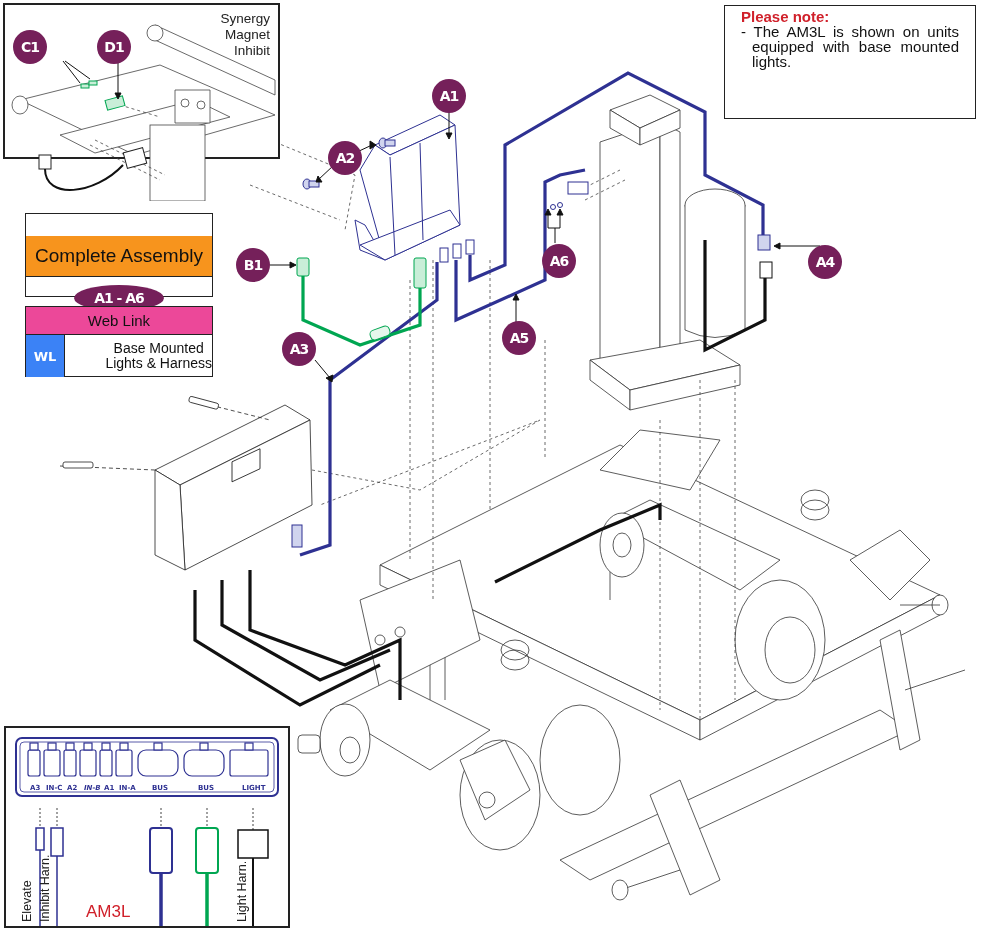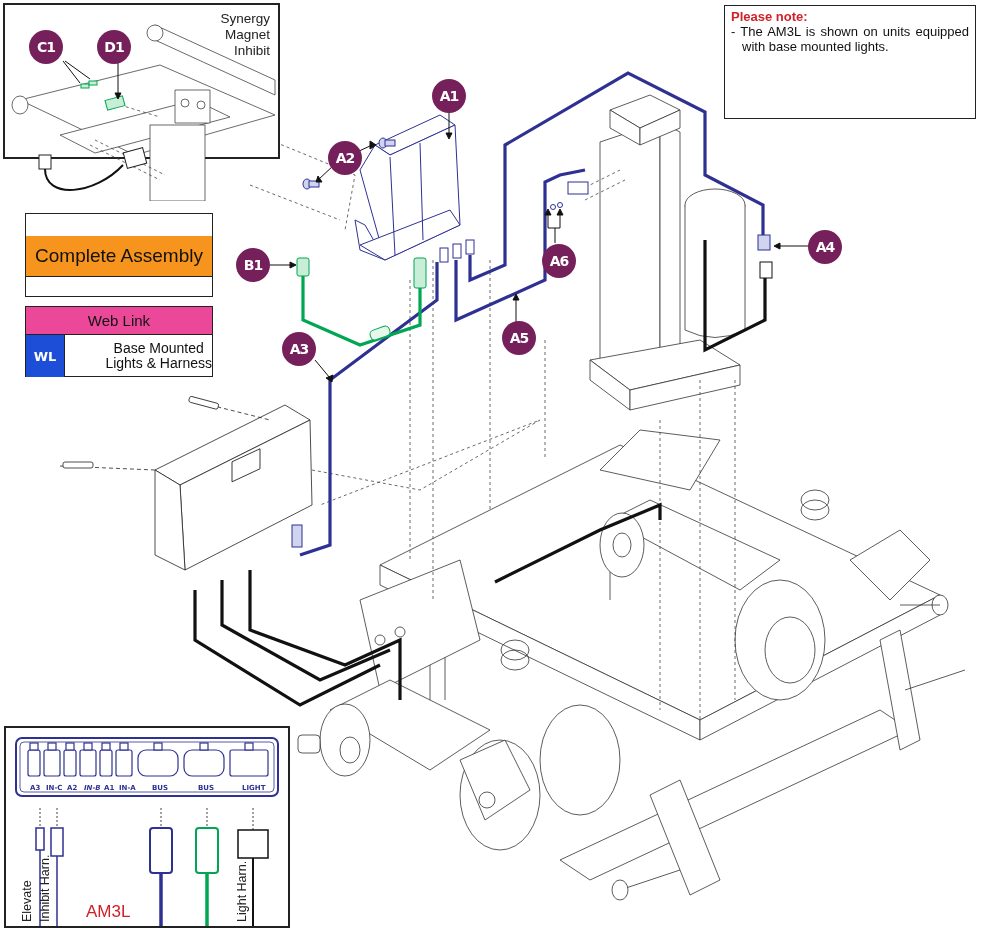--- a/index.html
+++ b/index.html
@@ -3,31 +3,31 @@
 <meta charset="utf-8">
 <style>
   html, body { margin:0; padding:0; background:#ffffff; }
   body { width:993px; height:932px; position:relative; overflow:hidden; font-family:"Liberation Sans", sans-serif; }
   .abs { position:absolute; }
   svg.layer { position:absolute; left:0; top:0; }
   .callout { position:absolute; width:34px; height:34px; border-radius:50%; background:#75205a; color:#fff;
              font-family:"DejaVu Sans", sans-serif; font-weight:bold; font-size:14px; display:flex; align-items:center;
              justify-content:center; letter-spacing:-1px; }
   .inset { position:absolute; border:2px solid #222; background:#fff; box-sizing:border-box; }
-  .note-box { left:724px; top:5px; width:252px; height:114px; border:1.5px solid #222; padding:3px 6px; box-sizing:border-box; font-size:13px; line-height:15px; color:#111; }
+  .note-box { left:724px; top:5px; width:252px; height:114px; border:1.5px solid #222; padding:3px 16px; box-sizing:border-box; font-size:15px; line-height:15px; color:#111; }
   .note-title { color:#d0202a; font-weight:bold; }
   .note-item { padding-left:11px; text-indent:-11px; text-align:justify; }
   .assy-box { left:25px; top:213px; width:188px; height:84px; border:1.5px solid #222; box-sizing:border-box; }
   .assy-head { background:#f7941d; height:40px; border-bottom:1.5px solid #222; display:flex; align-items:center; justify-content:center; font-size:19px; color:#111;margin-top:22px; }
   .assy-body { height:42px; display:flex; align-items:center; justify-content:center; }
   .assy-pill { background:#75205a; color:#fff; font-family:"DejaVu Sans", sans-serif; font-weight:bold; font-size:14px; padding:5px 20px; border-radius:50%; letter-spacing:-1px; }
   .web-box { left:25px; top:306px; width:188px; height:71px; border:1.5px solid #222; box-sizing:border-box; }
   .web-head { background:#ec4899; height:27px; border-bottom:1.5px solid #222; display:flex; align-items:center; justify-content:center; font-size:15px; color:#111; }
   .web-row { display:flex; height:42px; }
-  .web-badge { width:38px; background:#1d4ed8; color:#fff; font-family:"DejaVu Sans", sans-serif; font-weight:bold; font-size:13px; display:flex; align-items:center; justify-content:center; border-right:1.5px solid #222; }
+  .web-badge { width:38px; background:#3b82f6; color:#fff; font-family:"DejaVu Sans", sans-serif; font-weight:bold; font-size:13px; display:flex; align-items:center; justify-content:center; border-right:1.5px solid #222; }
   .web-text { flex:1; font-size:14px; line-height:15px; text-align:center; display:flex; align-items:center; justify-content:flex-end; color:#111; }
   .inset-title { position:absolute; right:8px; top:6px; text-align:right; font-size:13.5px; line-height:16px; color:#222; }
   .port-label { position:absolute; font-family:"DejaVu Sans", sans-serif; font-weight:bold; font-size:7px; color:#2e3192; }
   .vert-label { position:absolute; transform:rotate(-90deg); transform-origin:left bottom; white-space:nowrap; font-size:12.5px; color:#222; }
   .am3l { position:absolute; color:#d0202a; font-size:17px; }
 </style>
 </head>
 <body>
 
 <svg class="layer" width="993" height="932" viewBox="0 0 993 932">
@@ -199,21 +199,21 @@
       <line x1="560" y1="228" x2="560" y2="213"></line>
     <polygon points="557,215 563,215 560,209"></polygon>
     <line x1="820" y1="246" x2="778" y2="246"></line>
       <polygon points="780,243 774,246 780,249"></polygon>
   </g>
 </svg>
 
 <div class="callout" style="left:432px;top:79px;">A1</div>
 <div class="callout" style="left:328px;top:141px;">A2</div>
 <div class="callout" style="left:282px;top:332px;">A3</div>
-<div class="callout" style="left:808px;top:230px;">A4</div>
+<div class="callout" style="left:808px;top:245px;">A4</div>
 <div class="callout" style="left:502px;top:321px;text-align:center;">A5</div>
 <div class="callout" style="left:542px;top:244px;">A6</div>
 <div class="callout" style="left:236px;top:248px;">B1</div>
 
 <div class="inset" style="left:3px;top:3px;width:277px;height:156px;">
   <div class="inset-title">
     <div>Synergy</div>
     <div>Magnet</div>
     <div>Inhibit</div>
   </div>
@@ -244,31 +244,34 @@
       <rect x="34" y="150" width="12" height="14"></rect>
     </g>
     <path d="M40,164 C40,195 90,190 118,160" fill="none" stroke="#111" stroke-width="2"></path>
     <g stroke="#111" stroke-width="1" fill="#111">
       <line x1="58" y1="56" x2="75" y2="78"></line>
         <line x1="60" y1="56" x2="85" y2="74"></line>
       <line x1="113" y1="54" x2="113" y2="90"></line>
         <polygon points="110,88 116,88 113,94"></polygon>
     </g>
   </svg>
-  <div class="callout" style="left:24px;top:25px;">C1</div>
+  <div class="callout" style="left:8px;top:25px;">C1</div>
   <div class="callout" style="left:92px;top:25px;">D1</div>
 </div>
 
 <div class="abs note-box">
   <div class="note-title">Please note:</div>
   <div class="note-item">- The AM3L is shown on units equipped with base mounted lights.</div>
 </div>
 
 <div class="abs assy-box">
   <div class="assy-head">Complete Assembly</div>
+  <div class="assy-body">
+    <span class="assy-pill">A1 - A6</span>
+  </div>
 </div>
 
 <div class="abs web-box">
   <div class="web-head">Web Link</div>
   <div class="web-row">
     <div class="web-badge">WL</div>
     <div class="web-text">
       <div>
         <div>Base Mounted</div>
         <div>Lights &amp; Harness</div>

